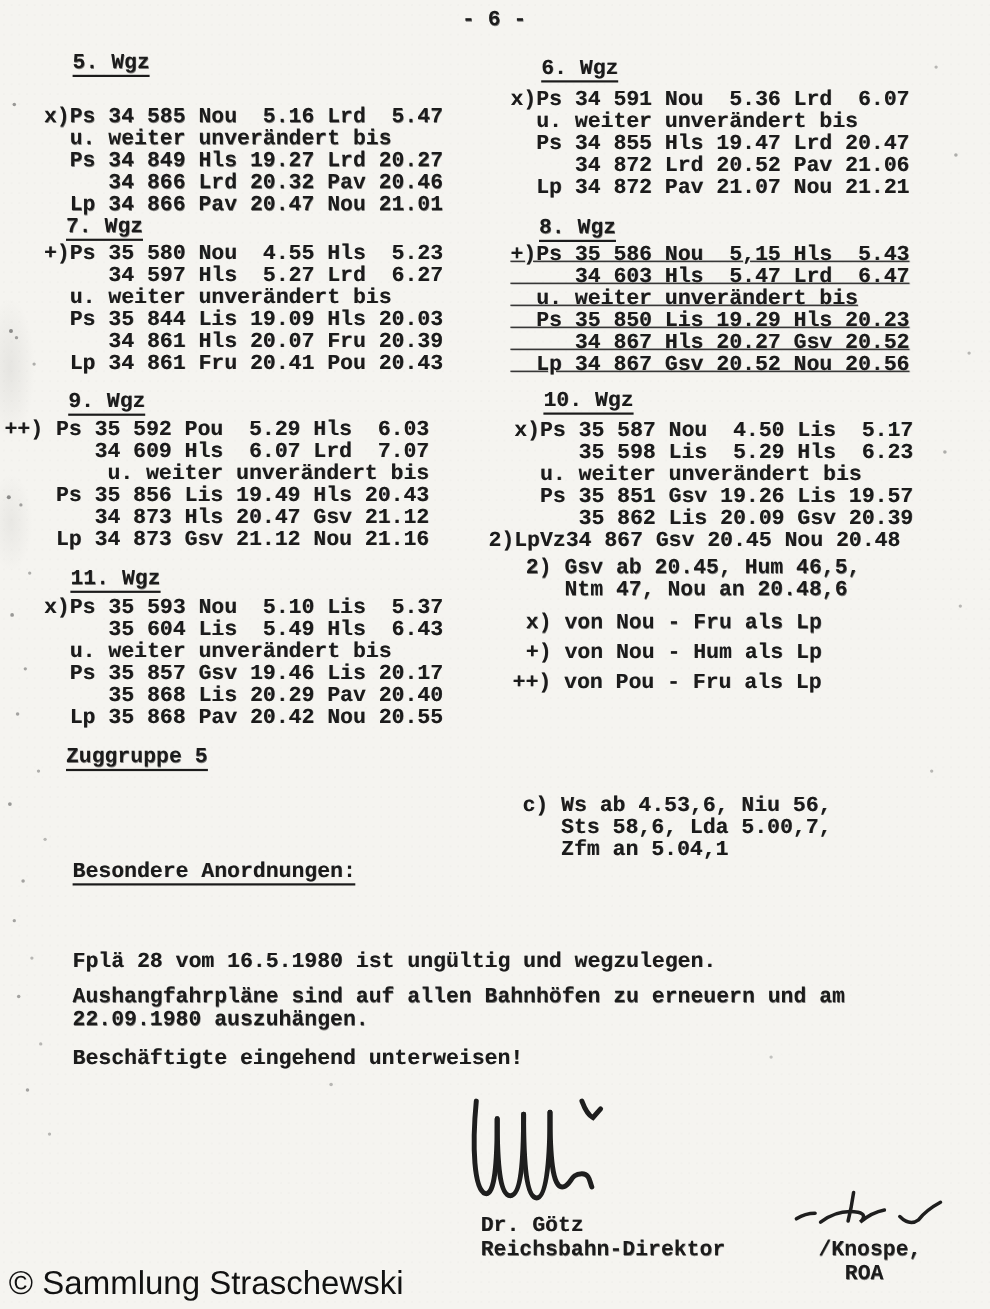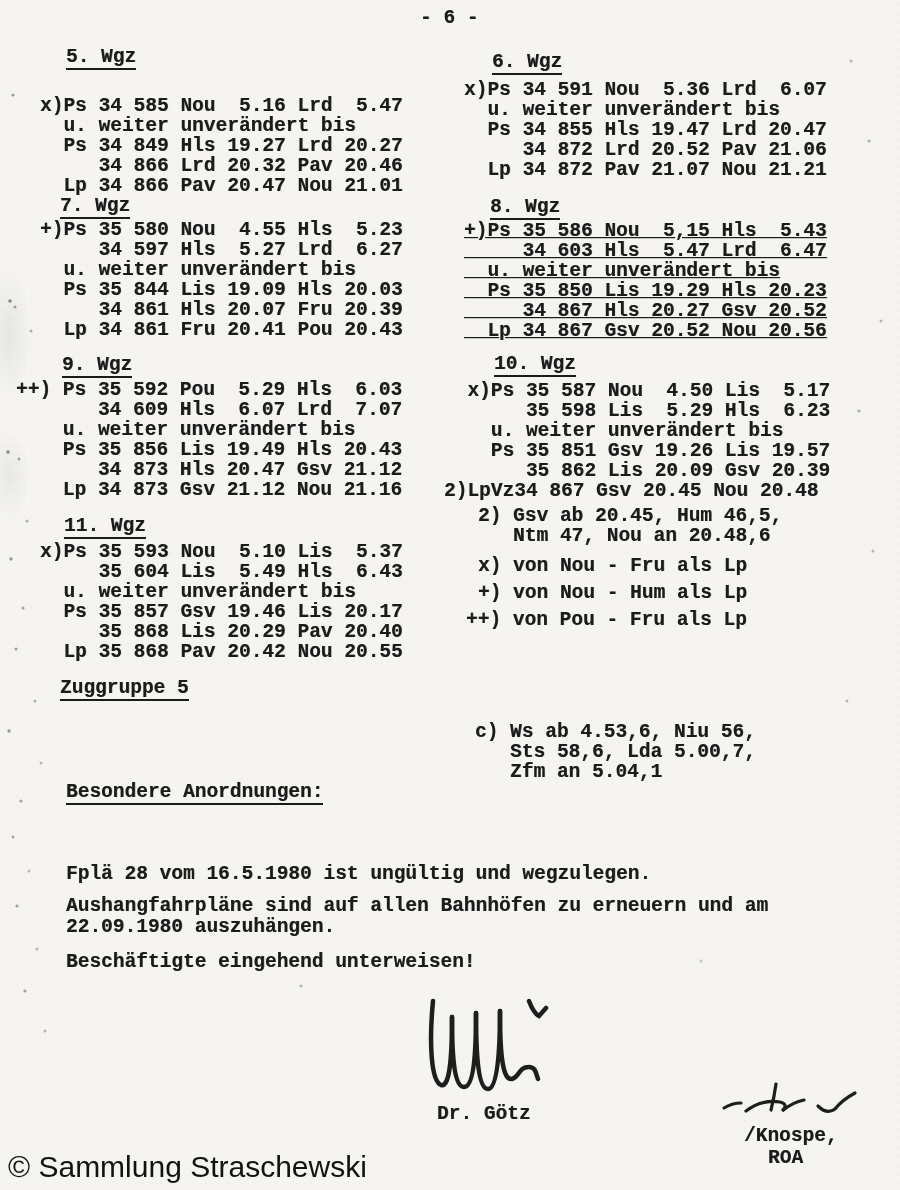--- a/index.html
+++ b/index.html
@@ -69,21 +69,21 @@
       700px 960px 0 0.5px rgba(40,40,40,.25),
       540px 62px 0 0.5px rgba(40,40,40,.3);
   }
   .smudge{position:absolute;border-radius:50%;pointer-events:none;}
   
   #pnum{left:420px;top:8px;}
   #t0{left:66px;top:47px;}   #b0{left:40px;top:76px;margin-top:20px;}
   #t1{left:492px;top:52px;}  #b1{left:464px;top:80px;}
   #t2{left:60px;top:196px;}  #b2{left:40px;top:220px;}
   #t3{left:490px;top:197px;} #b3{left:464px;top:221px;text-decoration:underline;}
-  #t4{left:62px;top:355px;}  #b4{left:16px;top:380px;}
+  #t4{left:62px;top:355px;}  #b4{left:4px;top:380px;text-align:right;}
   #t5{left:494px;top:354px;} #b5{left:444px;top:381px;}
   #t6{left:64px;top:516px;}  #b6{left:40px;top:542px;}
   #t7{left:60px;top:678px;}  #b7{left:44px;top:702px;}
   #fn-gsv{left:478px;top:506px;}
   #fn-x{left:478px;top:556px;}
   #fn-plus{left:478px;top:583px;}
   #fn-pp{left:466px;top:610px;}
   #fn-ws{left:475px;top:702px;margin-top:20px;}
   #orders-heading{left:66px;top:782px;}
   #orders-p1{left:66px;top:817px;}
@@ -183,20 +183,21 @@
   <svg class="sig-svg" id="sig-left" viewBox="0 0 132 112">
     <g fill="none" stroke="#1e1e1e" stroke-width="4.5" stroke-linecap="round">
       <path d="M8,6 C4,48 6,86 16,90 C25,93 27,60 27,22"></path>
       <path d="M27,22 C27,60 29,92 39,92 C49,92 51,56 51,18"></path>
       <path d="M51,18 C51,58 53,94 63,94 C73,94 75,52 75,16"></path>
       <path d="M75,16 C75,55 77,86 87,84 C95,82 93,72 104,72 C111,72 111,79 113,84"></path>
       <path d="M104,6 C107,14 110,19 114,21 L121,13"></path>
     </g>
   </svg>
   <div class="mono" id="signer-name">Dr. Götz</div>
+  <div class="mono" id="signer-title">Reichsbahn-Direktor</div>
 
   <svg class="sig-svg" id="sig-right" viewBox="0 0 150 52">
     <g fill="none" stroke="#1e1e1e" stroke-width="3.2" stroke-linecap="round">
       <path d="M6,30 q8,-5 17,-5"></path>
       <path d="M28,33 q16,-12 34,-9 q9,2 2,9 q11,-9 22,-11"></path>
       <path d="M58,6 q-2,14 -5,26"></path>
       <path d="M100,28 q9,9 17,3 q7,-9 20,-16"></path>
     </g>
   </svg>
   <div class="mono" id="cosigner-name">/Knospe,</div>

